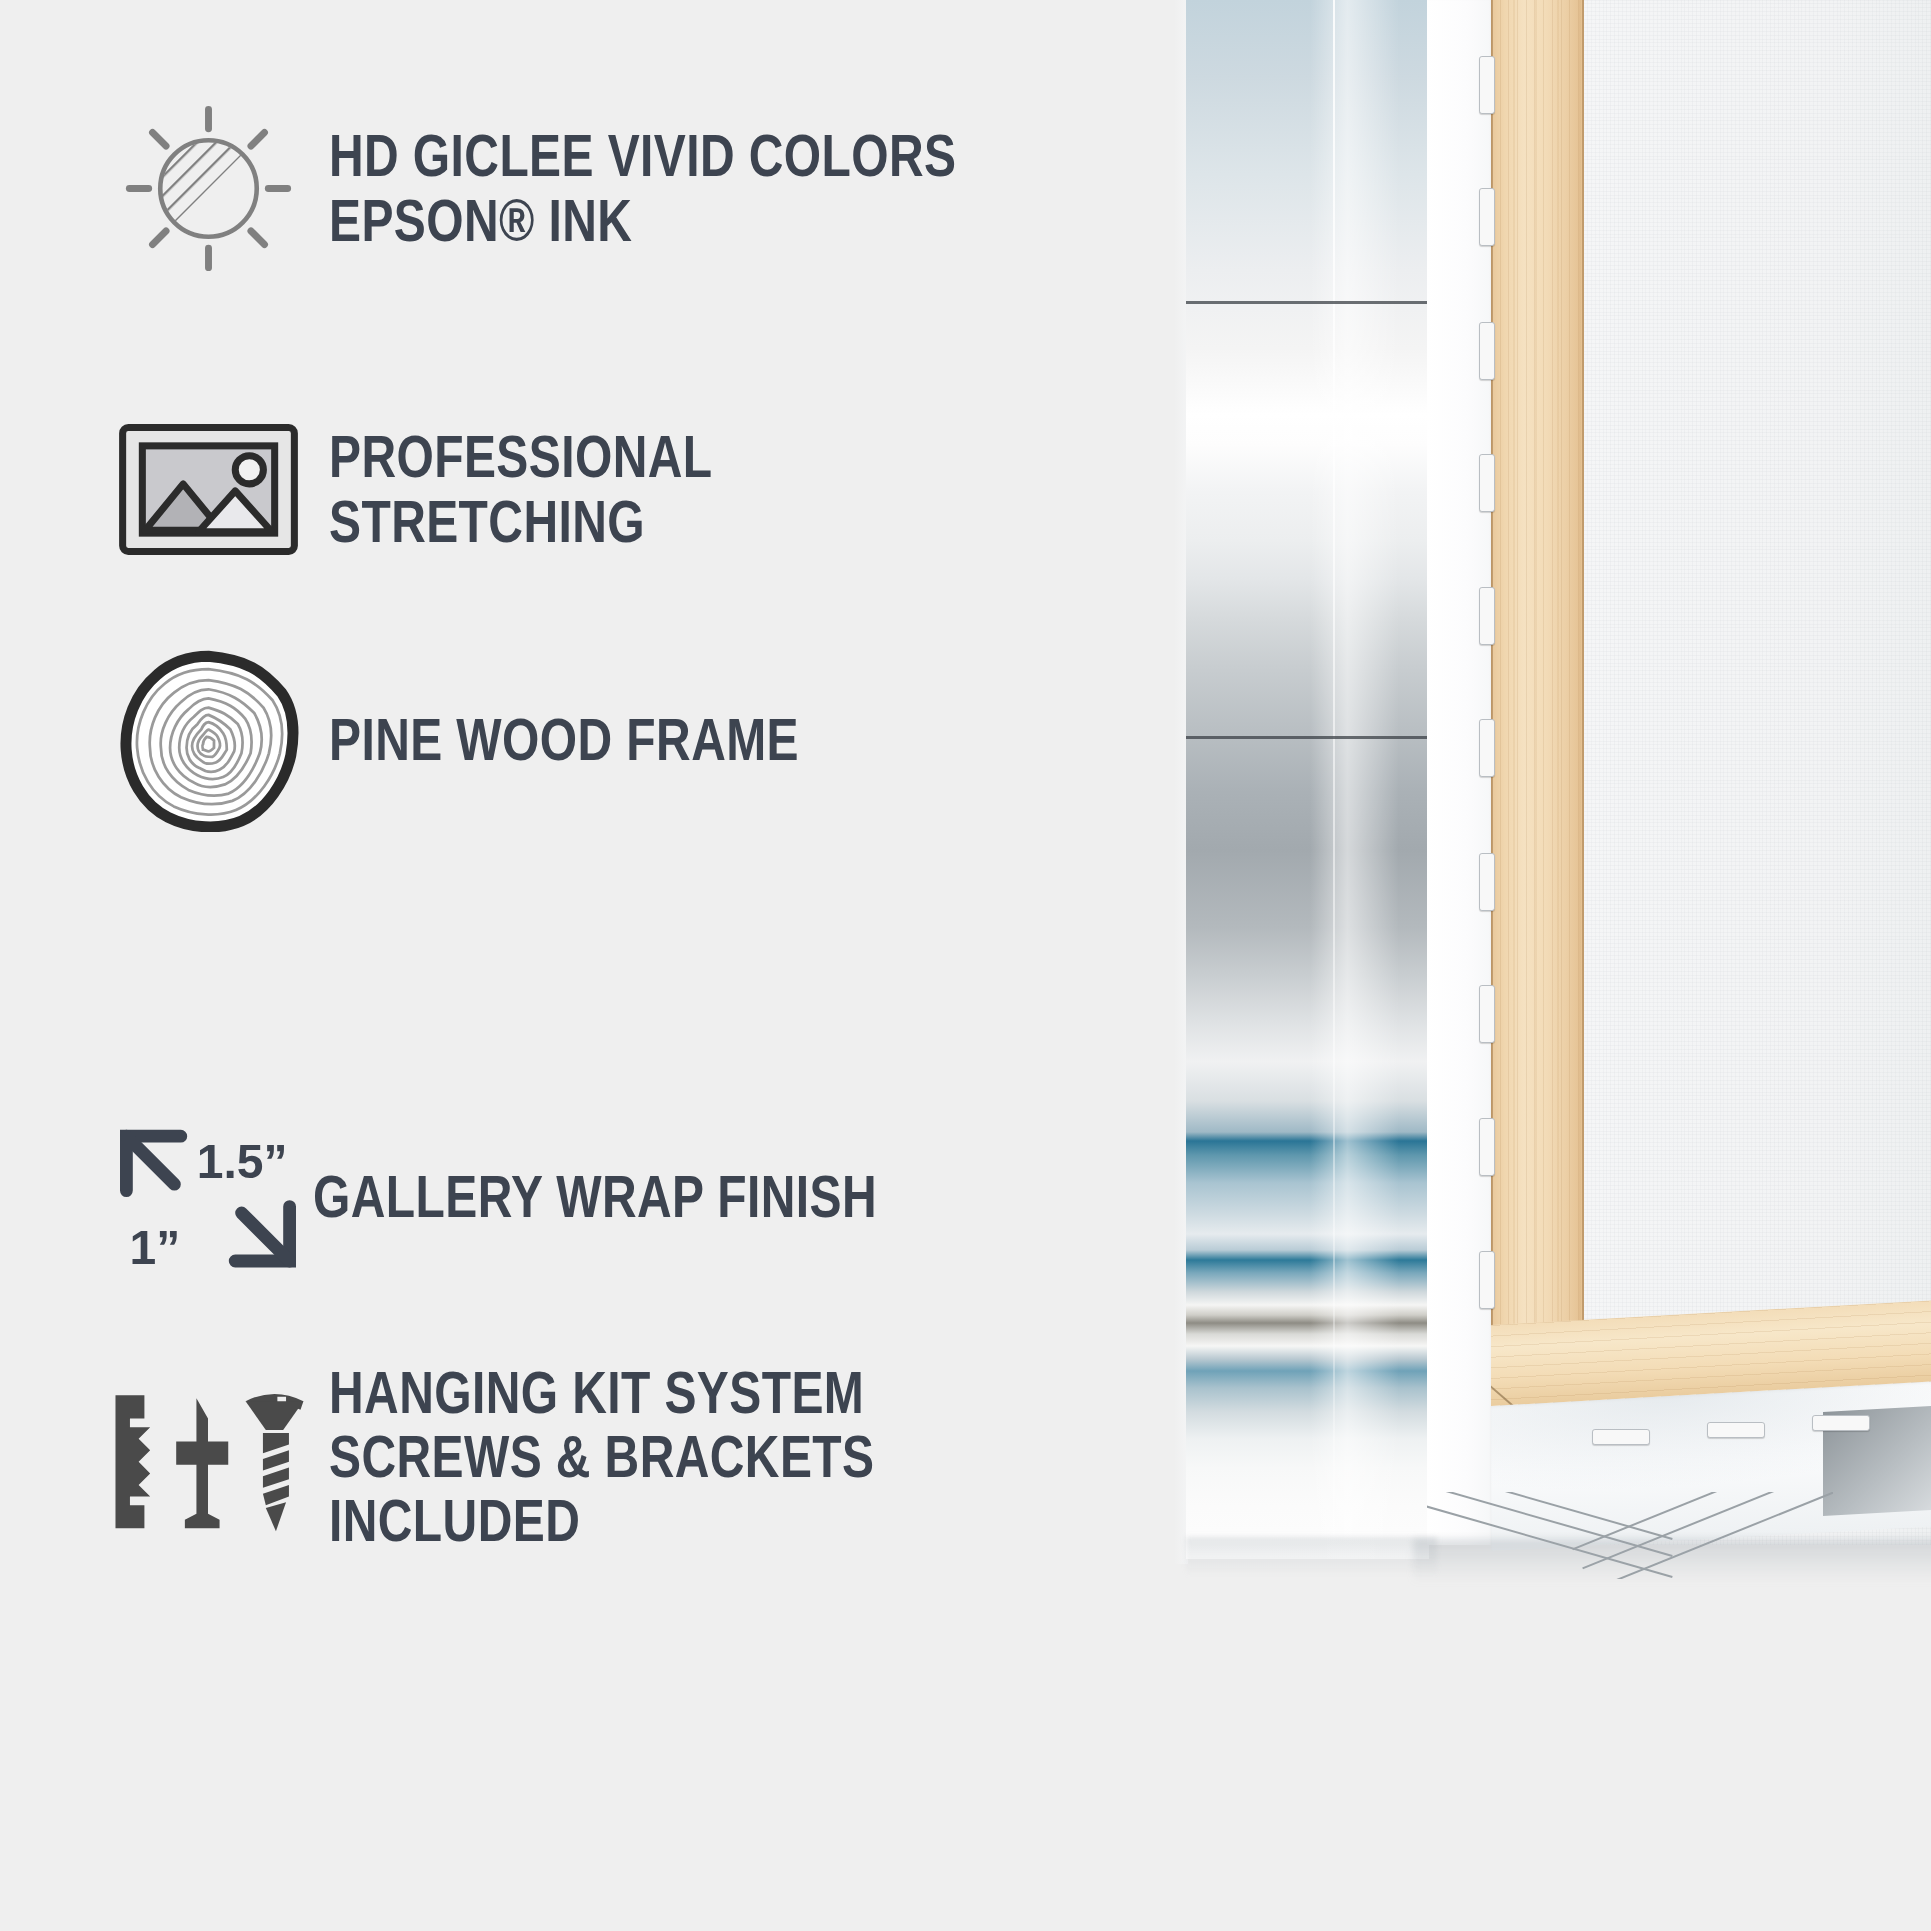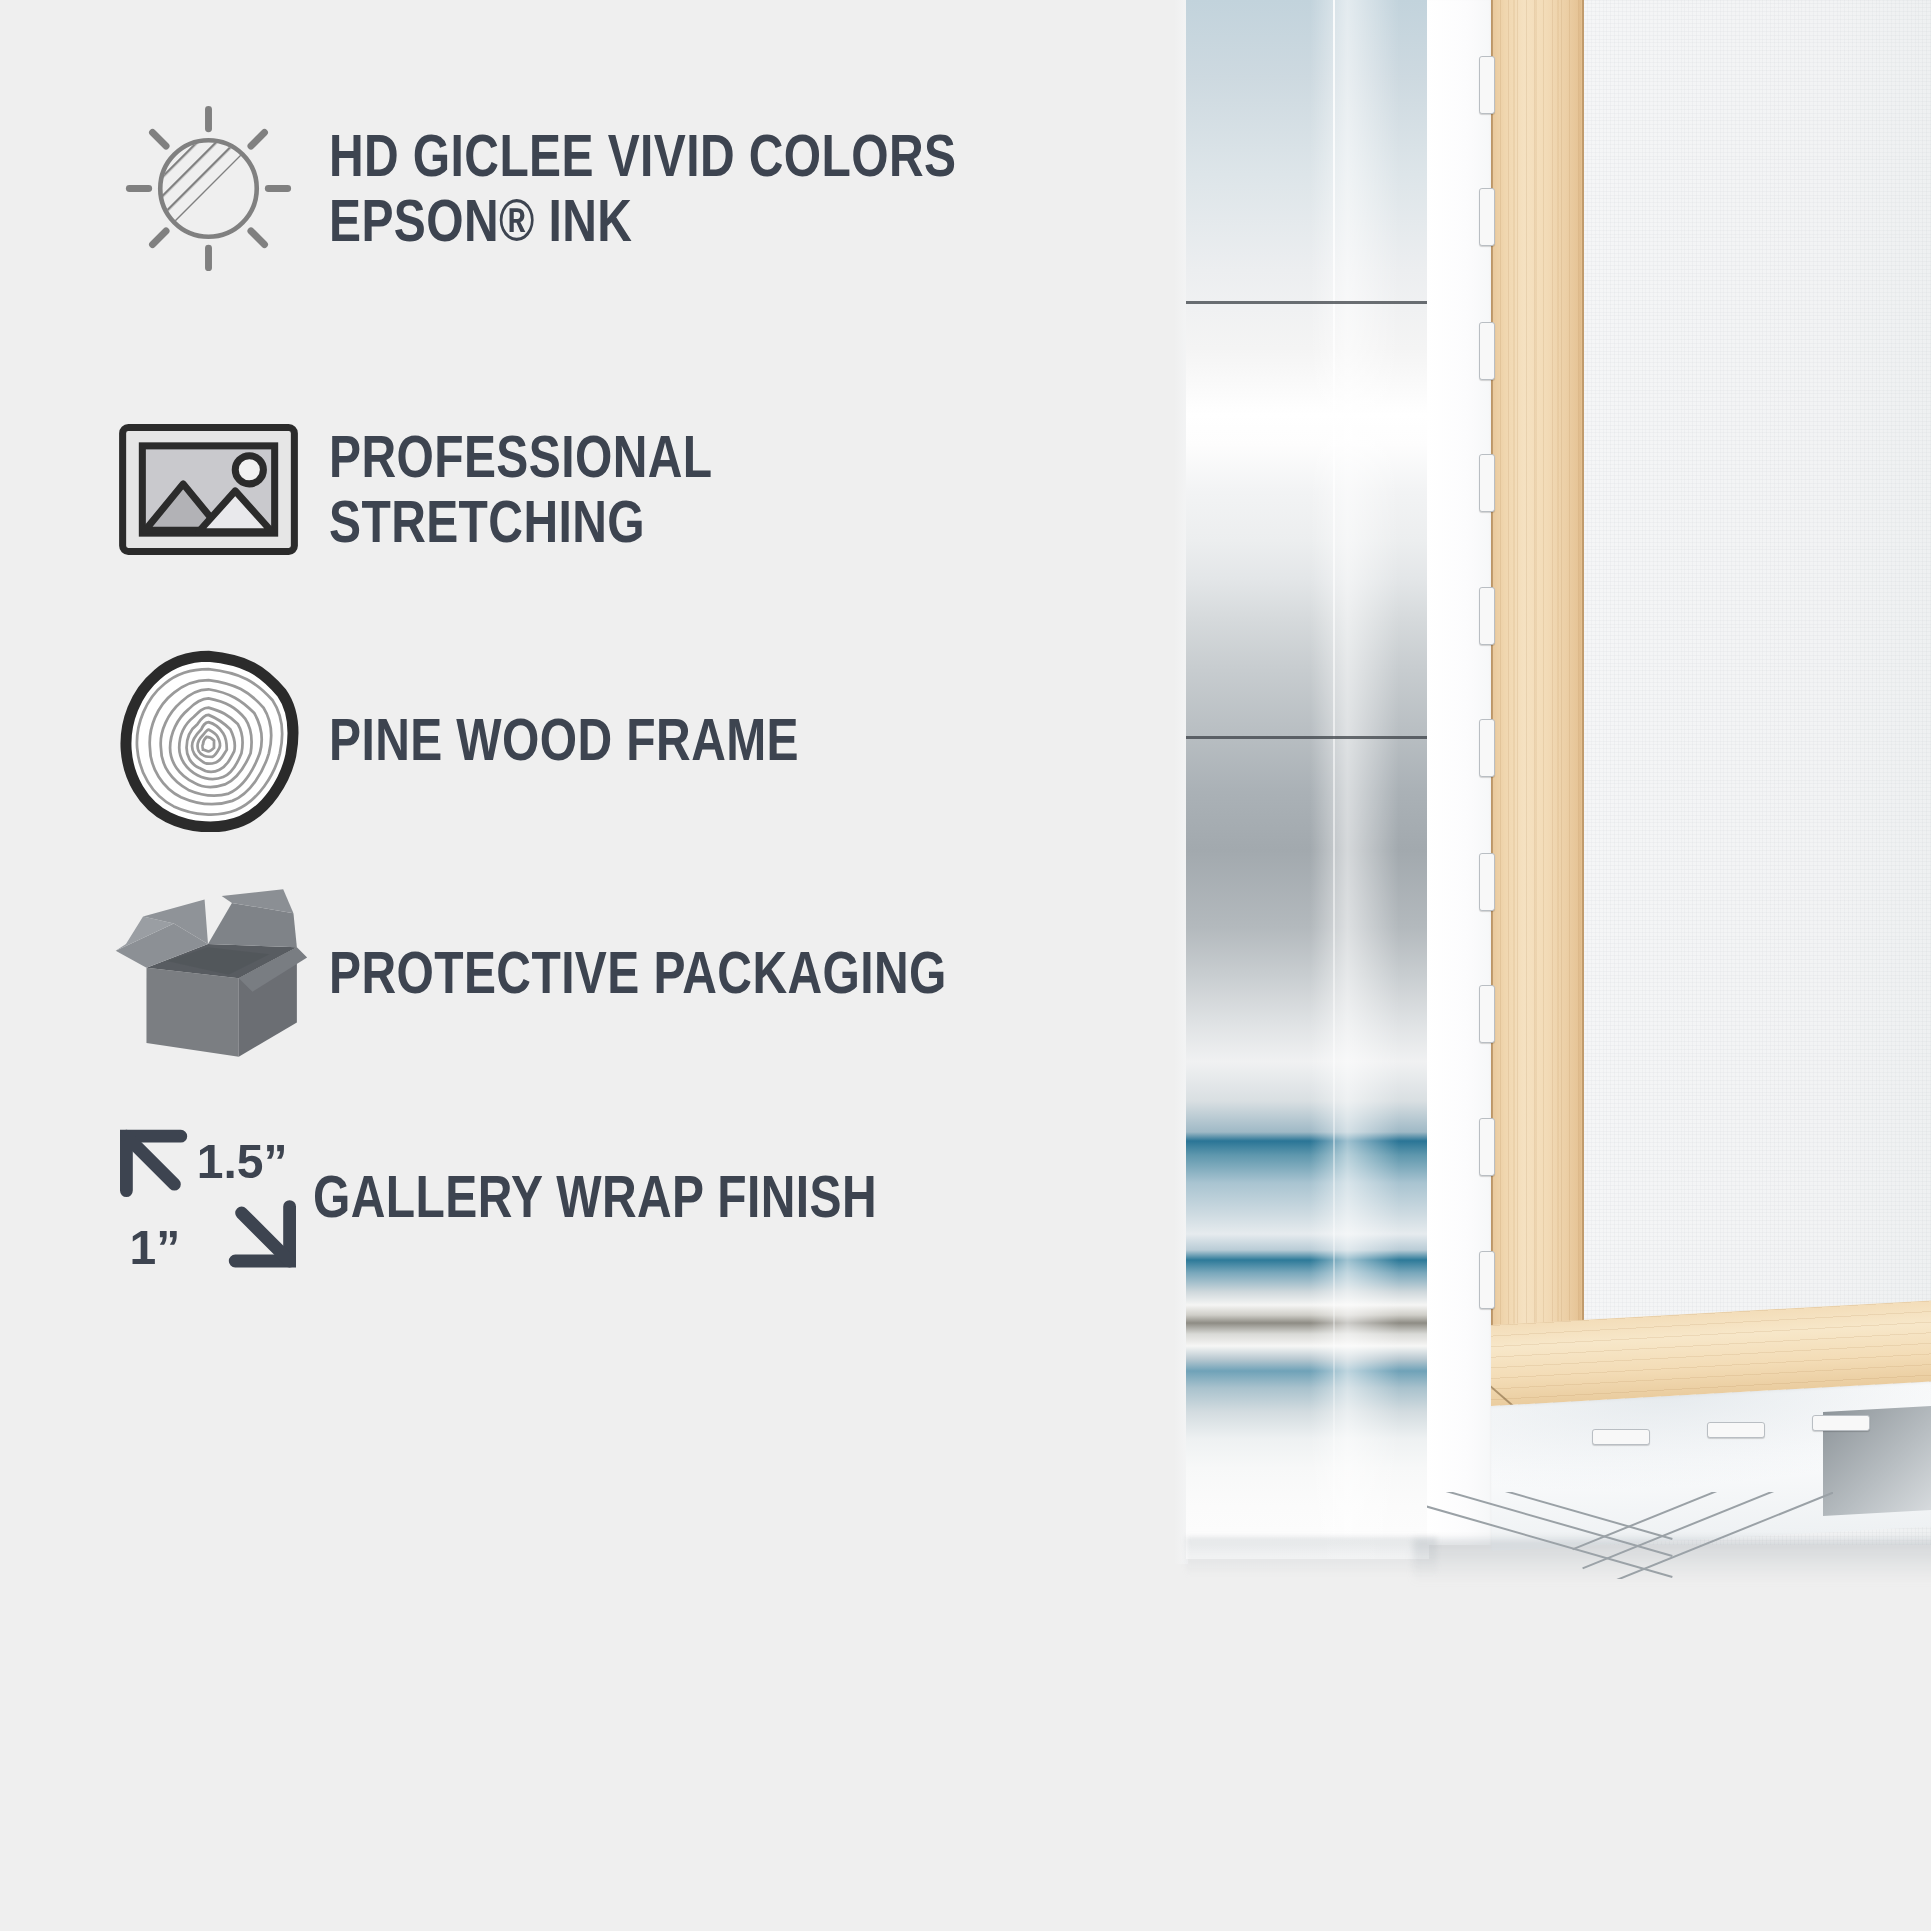--- a/index.html
+++ b/index.html
@@ -497,60 +497,62 @@
             <path d="M50 36 C55 38 58 40 62 44 C64 48 65 52 64 56 C62 60 60 64 56 66 C52 68 48 67 45 65 C40 63 38 58 38 54 C38 49 40 44 44 41 C46 38 48 36 50 36 Z"></path>
             <path d="M50 40 C54 41 56 43 58 46 C60 49 60 52 60 55 C58 58 57 61 54 62 C51 63 48 63 46 61 C43 59 41 56 41 53 C41 50 43 47 46 44 C47 42 48 40 50 40 Z"></path>
             <path d="M50 44 C52 45 54 46 55 48 C56 50 57 52 56 54 C55 56 54 58 52 59 C50 59 48 59 47 58 C45 57 44 55 44 53 C44 51 45 49 47 47 C48 46 49 44 50 44 Z"></path>
             <path d="M49 48 C51 48 52 49 53 50 C53 51 53 53 53 54 C52 55 51 56 50 56 C49 56 48 55 47 55 C47 54 46 53 47 52 C47 50 48 49 49 48 Z"></path>
           </g>
         </svg>
       </div>
       <div class="feature-text">PINE WOOD FRAME</div>
     </div>
 
-    <div class="feature-row" id="row-packaging">
-      <div class="feature-icon">
-        <svg width="208" height="188" viewBox="0 0 120 110">
-
-          <path d="M24 52 L24 96 L78 104 L78 58 Z" fill="#7b7e82"></path>
-
-          <path d="M78 58 L78 104 L112 84 L112 40 Z" fill="#6b6e73"></path>
-
-          <path d="M24 52 L60 38 L112 40 L78 58 Z" fill="#585c61"></path>
-
-          <path d="M24 52 L6 42 L40 26 L60 38 Z" fill="#8c9095"></path>
-
-          <path d="M40 26 L6 42 L12 38 L22 22 Z" fill="#9a9ea3"></path>
-          <path d="M22 22 L58 12 L60 38 L40 26 Z" fill="#8f9398"></path>
-
-          <path d="M60 38 L74 14 L110 20 L112 40 Z" fill="#7f8388"></path>
-          <path d="M74 14 L68 10 L104 6 L110 20 Z" fill="#8b8f94"></path>
-
-          <path d="M78 58 L112 40 L118 46 L86 66 Z" fill="#797d82"></path>
-
-          <path d="M36 48 L60 40 L96 44 L72 56 Z" fill="#4f5358" opacity=".55"></path>
-        </svg>
-      </div>
-      <div class="feature-text">PROTECTIVE PACKAGING</div>
-    </div>
 
     <div class="feature-row" id="row-gallery">
       <div class="feature-icon" style="width:222px;flex:0 0 222px;text-decoration:underline;">
         <svg width="208" height="164" viewBox="0 0 130 100">
           <g stroke="#3d4450" stroke-width="8" stroke-linecap="round" fill="none">
 
             <path d="M14 46 L14 12 L48 12"></path>
             <path d="M14 12 L44 42"></path>
 
             <path d="M116 56 L116 90 L82 90"></path>
             <path d="M116 90 L86 60"></path>
           </g>
           <text x="58" y="38" font-family="'Liberation Sans', sans-serif" font-size="30" font-weight="700" fill="#3d4450">1.5”</text>
           <text x="16" y="92" font-family="'Liberation Sans', sans-serif" font-size="30" font-weight="700" fill="#3d4450">1”</text>
         </svg>
       </div>
       <div class="feature-text" style="margin-left:-5.8px">GALLERY WRAP FINISH</div>
     </div>
 
+    <div class="feature-row" id="row-hanging">
+      <div class="feature-icon">
+        <svg width="208" height="159" viewBox="0 0 140 110">
+          <g fill="#4a4a4a">
+
+            <path d="M6 12 L26 12 L26 28 L16 28 L16 34
+                     L30 34 L22 42 L30 50 L22 58 L30 66 L22 74 L30 82
+                     L16 82 L16 88 L26 88 L26 104 L6 104 Z"></path>
+
+            <path d="M62 14 L70 28 L70 44 L84 44 L84 60 L70 60 L70 94
+                     L78 98 L78 104 L54 104 L54 98 L62 94 L62 60 L48 60
+                     L48 44 L62 44 L62 28 Z"></path>
+
+            <path d="M96 16 Q116 6 136 16 L134 22 L124 18 L124 13 L118 13 L118 18 L108 22 Z"></path>
+            <path d="M96 16 L136 16 L122 36 L110 36 Z"></path>
+
+            <path d="M108 38 L126 38 L126 46 L108 52 Z"></path>
+            <path d="M108 56 L126 50 L126 58 L108 64 Z"></path>
+            <path d="M108 68 L126 62 L126 70 L108 76 Z"></path>
+            <path d="M108 80 L126 74 L126 82 L110 88 Z"></path>
+            <path d="M110 90 L124 86 L117 106 Z"></path>
+          </g>
+        </svg>
+      </div>
+      <div class="feature-text">HANGING KIT SYSTEM
+SCREWS &amp; BRACKETS INCLUDED</div>
+    </div>
 
   </div>
 </div>
 
 
 </body></html>

